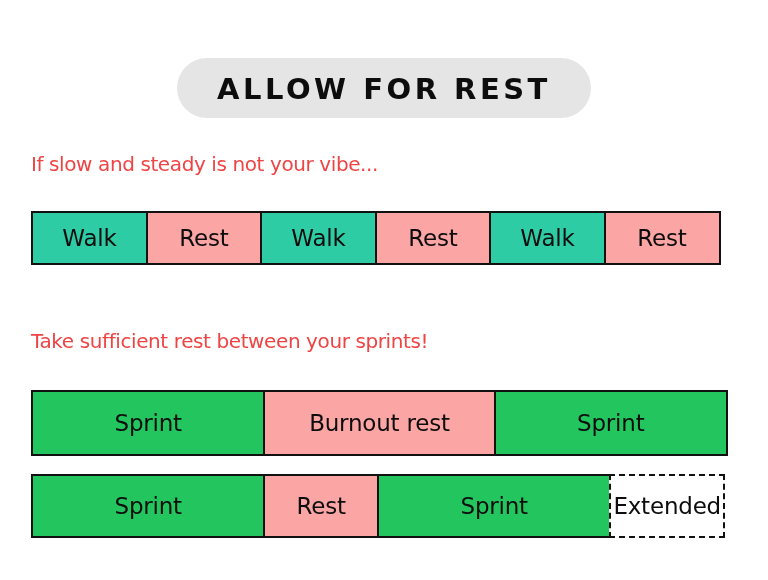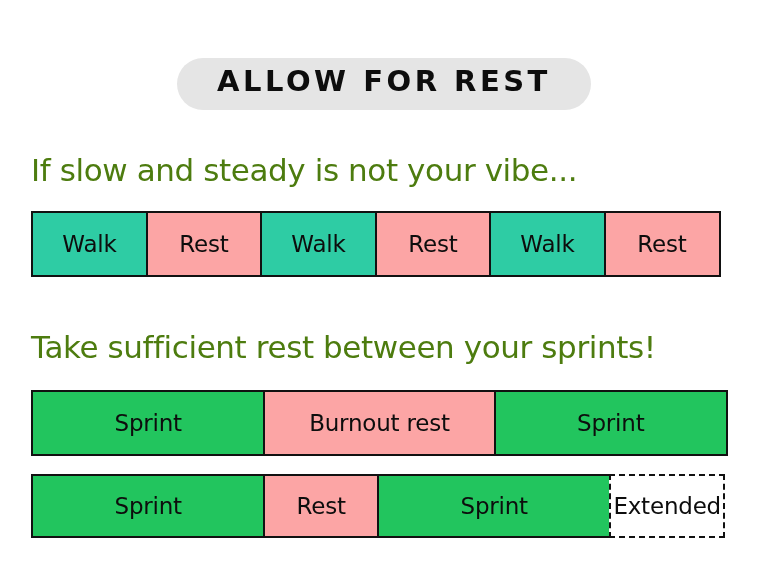--- a/index.html
+++ b/index.html
@@ -27,53 +27,53 @@
     position: absolute;
     left: 0;
     top: 58px;
     width: 768px;
     text-align: center;
   }
   .title-pill {
     display: inline-block;
     background: #e5e5e5;
     border-radius: 40px;
-    padding: 8px 40px 14px 40px;
+    padding: 16px 40px 14px 40px;
     font-family: "DejaVu Sans", sans-serif;
     font-size: 29px;
     font-weight: bold;
     letter-spacing: 3.5px;
     color: #0d0d0d;
     line-height: 1.05;
   }
 
   
   .caption {
     position: absolute;
     left: 31px;
     font-family: "DejaVu Sans", sans-serif;
-    font-size: 31px;
+    font-size: 20px;
     font-weight: normal;
-    color: #4d7c0f;
+    color: #ef4444;
     letter-spacing: -0.4px;
     white-space: nowrap;
     text-align: right;
   }
   .caption-1 { top: 152px; }
   .caption-2 { top: 329px; }
 
   
   .row {
     position: absolute;
     left: 31px;
     width: 702px;
     display: flex;
     align-items: stretch;
   }
-  .row-walk { top: 211px; height: 66px; }
+  .row-walk { top: 211px; height: 54px; }
   .row-sprint-1 { top: 390px; height: 66px; }
   .row-sprint-2 { top: 474px; height: 64px; }
 
   .cell {
     position: relative;
     box-sizing: border-box;
     border: 2.5px solid #111111;
     display: flex;
     align-items: center;
     justify-content: center;

